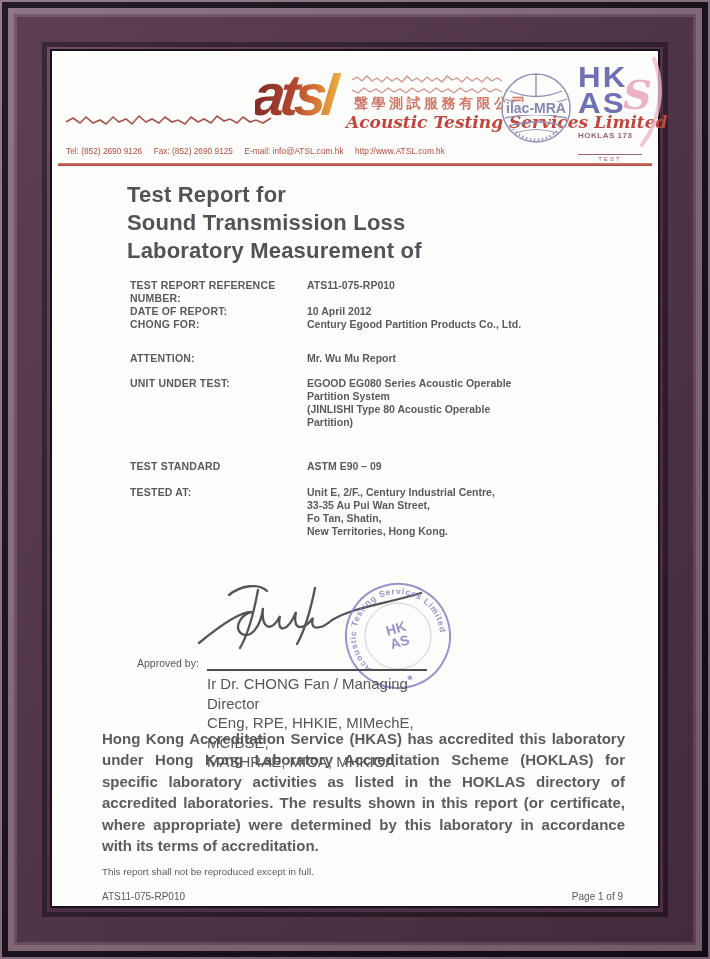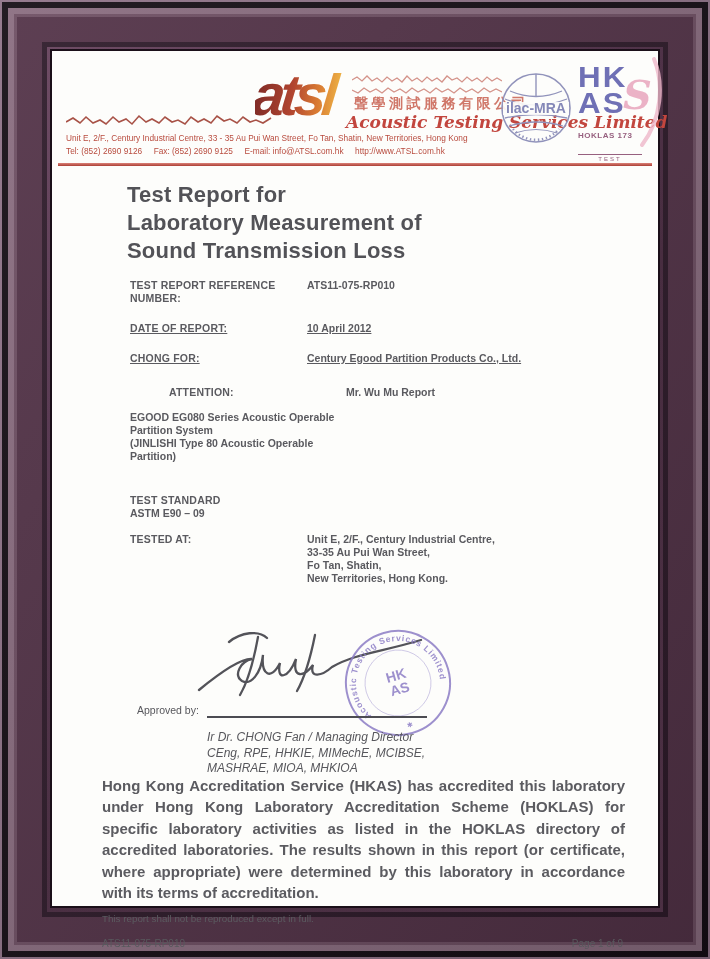--- a/index.html
+++ b/index.html
@@ -40,28 +40,28 @@
   .hkas-swoosh{position:absolute;right:-6px;top:-8px;}
   .hoklas{font-size:8px;font-weight:bold;color:#97607f;border-bottom:1.5px solid #97607f;padding-bottom:14px;margin-top:4px;width:64px;letter-spacing:.5px;}
   .hoklas-sub{font-size:6px;color:#97607f;letter-spacing:2px;width:64px;text-align:center;margin-top:1px;}
   
   .title{margin:10px 0 0 75px;font-size:22px;font-weight:bold;color:#525257;line-height:1.27;letter-spacing:.2px;}
   
   .fields{margin:14px 0 0 78px;}
   .field-row{display:flex;font-size:10.5px;font-weight:bold;color:#5a5a5f;line-height:1.24;}
   .field-label{width:177px;flex:none;letter-spacing:.2px;}
   .field-value{width:316px;white-space:pre-line;}
-  .mt17{margin-top:17px;text-decoration:underline;} .mt16{margin-top:16px;} .mt5{margin-top:5px;margin-left:39px;}
-  .mt12{margin-top:12px;} .mt31{margin-top:31px;flex-direction:column;} .mt13{margin-top:13px;}
+  .mt17{} .mt16{margin-top:16px;} .mt5{margin-top:5px;}
+  .mt12{margin-top:12px;} .mt31{margin-top:31px;} .mt13{margin-top:13px;}
   
   .sigblock{position:relative;margin:45px 0 0 85px;height:135px;}
   .sig-svg{position:absolute;left:58px;top:-2px;}
   .stamp{position:absolute;left:206px;top:-2px;transform:rotate(-16deg);opacity:.85;}
   .approved{position:absolute;left:0;top:74px;font-size:10.5px;color:#57575c;}
-  .nameblock{position:absolute;left:70px;top:86px;width:220px;border-top:2px solid #4c4c52;padding-top:12px;font-size:12px;color:#57575c;line-height:1.3;font-style:italic;}
+  .nameblock{position:absolute;left:70px;top:86px;width:220px;border-top:2px solid #4c4c52;padding-top:3px;font-size:15px;color:#57575c;line-height:1.3;}
   
   .accred{margin:10px 38px 0 50px;width:523px;font-size:15px;color:#5b5b60;line-height:1.43;text-align:justify;font-weight:bold;}
   .repnote{margin:9px 50px 0 50px;font-size:9.8px;color:#5b5b60;}
   .pagerow{display:flex;justify-content:space-between;margin:14px 35px 0 50px;font-size:10px;color:#58585d;}
 </style>
 </head>
 <body>
 
 <div class="stage">
   <div class="frame"></div>
@@ -88,21 +88,20 @@
 
       <svg class="waves-r1" width="150" height="12" viewBox="0 0 150 12">
         <polyline points="0,7 5,4 10,8 15,3 20,8 25,5 30,9 35,4 40,8 45,5 50,9 55,3 60,8 65,5 70,9 75,4 80,8 85,5 90,9 95,3 100,7 105,5 110,9 115,4 120,8 125,5 130,9 135,4 140,8 145,5 150,8" fill="none" stroke="#d4938a" stroke-width="1.3"></polyline>
       </svg>
       <svg class="waves-r2" width="150" height="12" viewBox="0 0 150 12">
         <polyline points="0,6 6,9 12,4 18,8 24,5 30,9 36,4 42,8 48,5 54,9 60,4 66,8 72,5 78,9 84,4 90,8 96,5 102,9 108,4 114,8 120,5 126,9 132,4 138,8 144,5 150,8" fill="none" stroke="#d4938a" stroke-width="1.3"></polyline>
       </svg>
 
       <div class="cn">聲學測試服務有限公司</div>
       <div class="en-script">Acoustic Testing Services Limited</div>
-      <div class="addr1">Unit E, 2/F., Century Industrial Centre, 33 - 35 Au Pui Wan Street, Fo Tan, Shatin, New Territories, Hong Kong</div>
       <div class="addr2">Tel: (852) 2690 9126     Fax: (852) 2690 9125     E-mail: info@ATSL.com.hk     http://www.ATSL.com.hk</div>
       <div class="rule"></div>
 
       <svg class="ilac" width="74" height="74" viewBox="0 0 74 74">
         <circle cx="37" cy="37" r="34" fill="none" stroke="#9193bb" stroke-width="1.6"></circle>
         <line x1="37" y1="3" x2="37" y2="26" stroke="#9193bb" stroke-width="1.4"></line>
         <path d="M11 20 Q37 31 63 20" fill="none" stroke="#9193bb" stroke-width="1.3"></path>
         <path d="M6 28 Q37 40 68 28" fill="none" stroke="#9193bb" stroke-width="1.3"></path>
         <path d="M6 47 Q37 40 68 47" fill="none" stroke="#9193bb" stroke-width="1.3"></path>
         <path d="M10 55 Q37 47 64 55" fill="none" stroke="#9193bb" stroke-width="1.3"></path>
@@ -121,22 +120,22 @@
           </svg>
           <span class="hkas-s">S</span>
         </div>
         <div class="hoklas">HOKLAS 173</div>
         <div class="hoklas-sub">TEST</div>
       </div>
     </div>
 
     <div class="title">
       <div>Test Report for</div>
+      <div>Sound Transmission Loss</div>
       <div>Laboratory Measurement of</div>
-      <div>Sound Transmission Loss</div>
     </div>
 
     <div class="fields">
       <div class="field-row">
         <div class="field-label">TEST REPORT REFERENCE NUMBER:</div>
         <div class="field-value">ATS11-075-RP010</div>
       </div>
       <div class="field-row mt17">
         <div class="field-label">DATE OF REPORT:</div>
         <div class="field-value">10 April 2012</div>
@@ -146,20 +145,21 @@
         <div class="field-value">Century Egood Partition Products Co., Ltd.</div>
       </div>
       <div class="field-row mt16">
         <div class="field-label"></div>
       </div>
       <div class="field-row mt5">
         <div class="field-label">ATTENTION:</div>
         <div class="field-value">Mr. Wu Mu Report</div>
       </div>
       <div class="field-row mt12">
+        <div class="field-label">UNIT UNDER TEST:</div>
         <div class="field-value">EGOOD EG080 Series Acoustic Operable
 Partition System
 (JINLISHI Type 80 Acoustic Operable
 Partition)</div>
       </div>
       <div class="field-row mt31">
         <div class="field-label">TEST STANDARD</div>
         <div class="field-value">ASTM E90 – 09</div>
       </div>
       <div class="field-row mt13">

